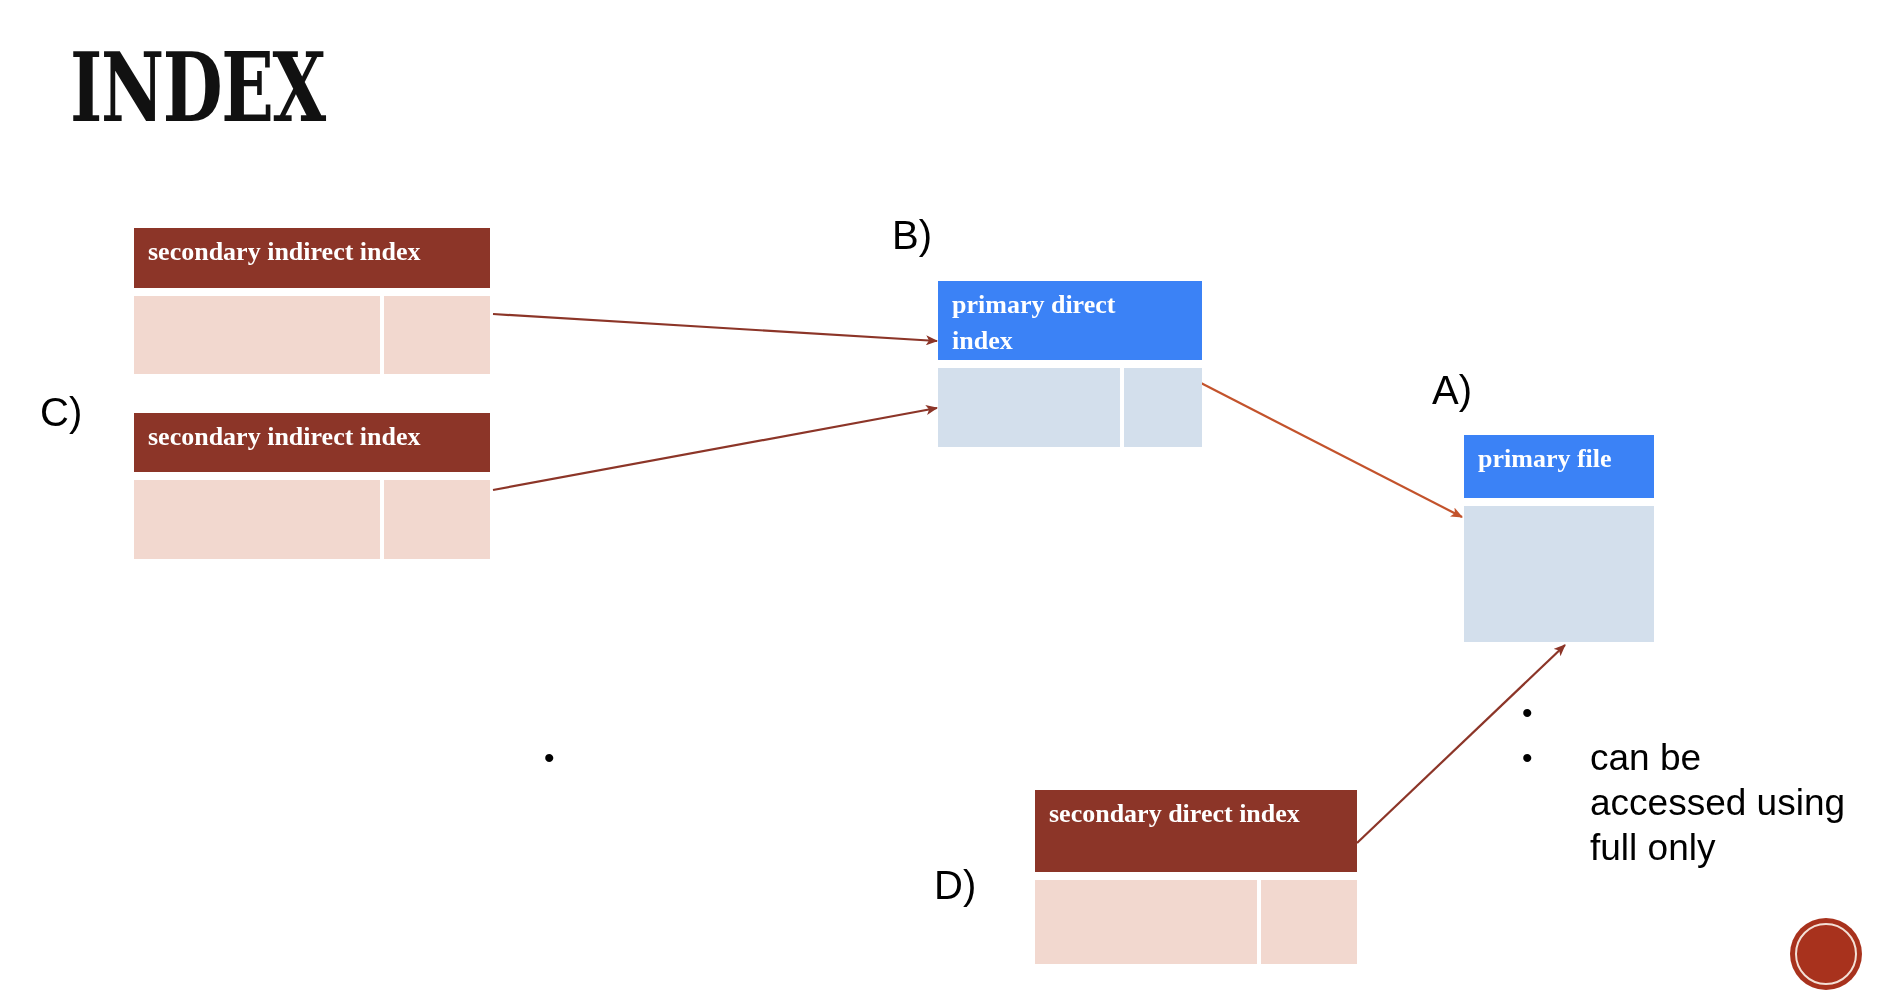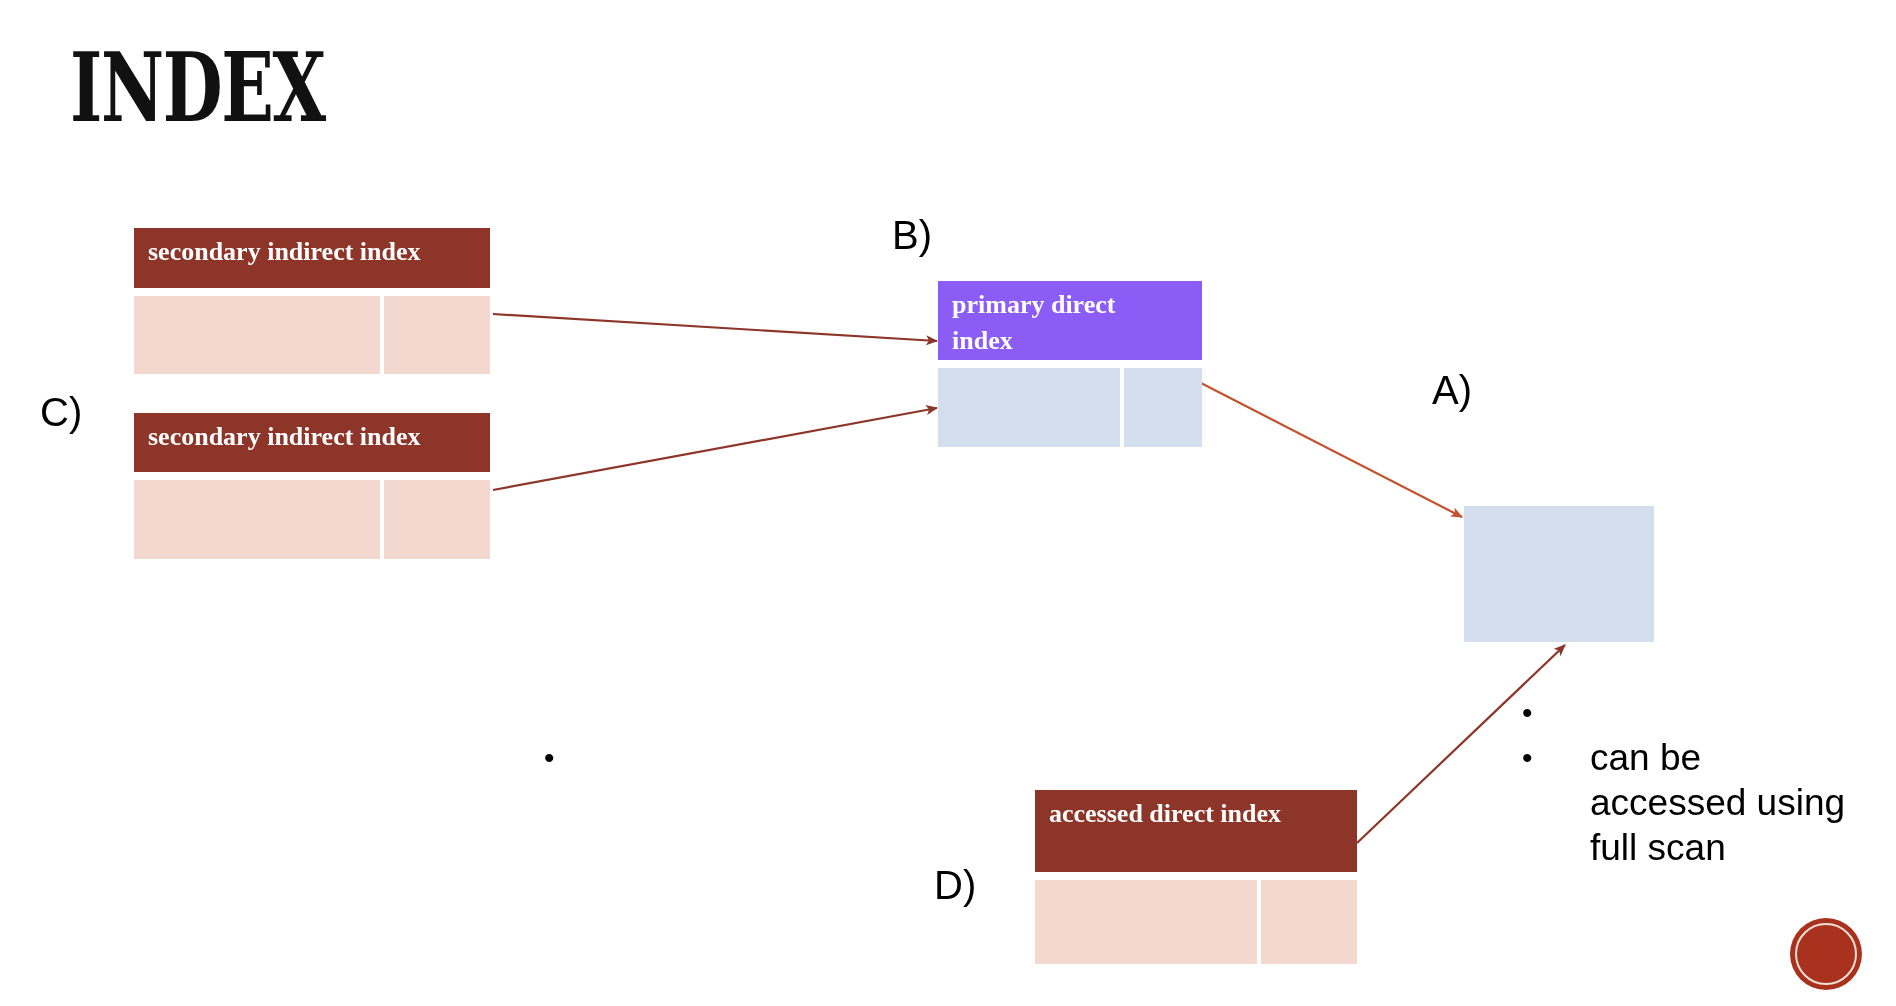--- a/index.html
+++ b/index.html
@@ -10,21 +10,21 @@
       font-size: 96px; line-height: 1; color: #111111;
       letter-spacing: -2px; transform: scaleX(0.72); transform-origin: left top;
     }
     .box { position: absolute; border-radius: 22px; }
     .hdr {
       position: absolute; left: 0; top: 0; box-sizing: border-box;
       font-family: "Liberation Serif", serif; font-weight: bold; color: #ffffff;
       font-size: 26px; line-height: 36px; padding: 6px 14px;
     }
     .hdr.dark { background: #8c3528; }
-    .hdr.orange { background: #8b5cf6; }
+    .hdr.orange { background: #3b82f6; }
     .cell { position: absolute; }
     .cell.pink { background: #f2d8cf; }
     .cell.blue { background: #d3dfec; }
     .label { position: absolute; font-size: 40px; color: #000; line-height: 1; font-family: "Liberation Sans", sans-serif; }
     .bullets { position: absolute; font-size: 37px; line-height: 45px; color: #000; }
     .bullet-row { display: flex; }
     .bullet-dot { width: 68px; flex: 0 0 68px; font-size: 30px; }
     .bullet-text { white-space: pre-line; }
     svg.arrows { position: absolute; left: 0; top: 0; }
     .corner-logo { position: absolute; left: 1790px; top: 918px; width: 72px; height: 72px; border-radius: 50%; background: #a8321d; }
@@ -68,40 +68,41 @@
 </div>
 
 <div class="box" style="left:938px; top:281px; width:264px; height:166px;">
   <div class="hdr orange" style="width:264px; height:79px; white-space:pre-line;">primary direct
 index</div>
   <div class="cell blue" style="left:0; top:87px; width:182px; height:79px;"></div>
   <div class="cell blue" style="left:186px; top:87px; width:78px; height:79px;"></div>
 </div>
 
 <div class="box" style="left:1464px; top:435px; width:190px; height:207px;">
+  <div class="hdr orange" style="width:190px; height:63px;">primary file</div>
   <div class="cell blue" style="left:0; top:71px; width:190px; height:136px;"></div>
 </div>
 
 <div class="box" style="left:1035px; top:790px; width:322px; height:174px;">
-  <div class="hdr dark" style="width:322px; height:82px;">accessed direct index</div>
+  <div class="hdr dark" style="width:322px; height:82px;">secondary direct index</div>
   <div class="cell pink" style="left:0; top:90px; width:222px; height:84px;"></div>
   <div class="cell pink" style="left:226px; top:90px; width:96px; height:84px;"></div>
 </div>
 
 <div class="bullets" style="left:544px; top:735px;">
   <div class="bullet-row">
     <span class="bullet-dot">•</span>
   </div>
 </div>
 
 <div class="bullets" style="left:1522px; top:690px;">
   <div class="bullet-row">
     <span class="bullet-dot">•</span>
   </div>
   <div class="bullet-row">
     <span class="bullet-dot">•</span>
     <span class="bullet-text">can be
 accessed using
-full scan</span>
+full only</span>
   </div>
 </div>
 
 <div class="corner-logo"></div>
 
 </body></html>

